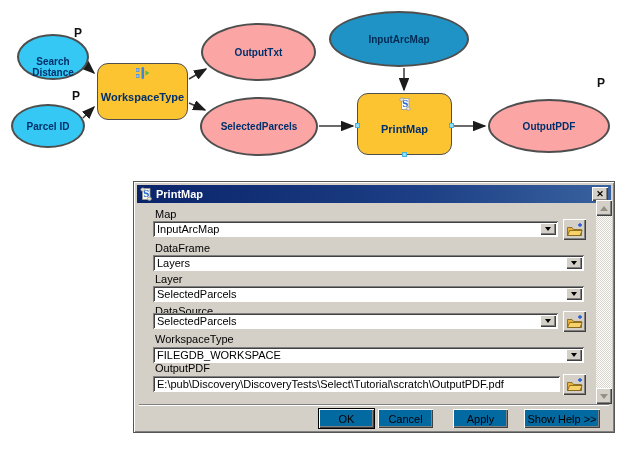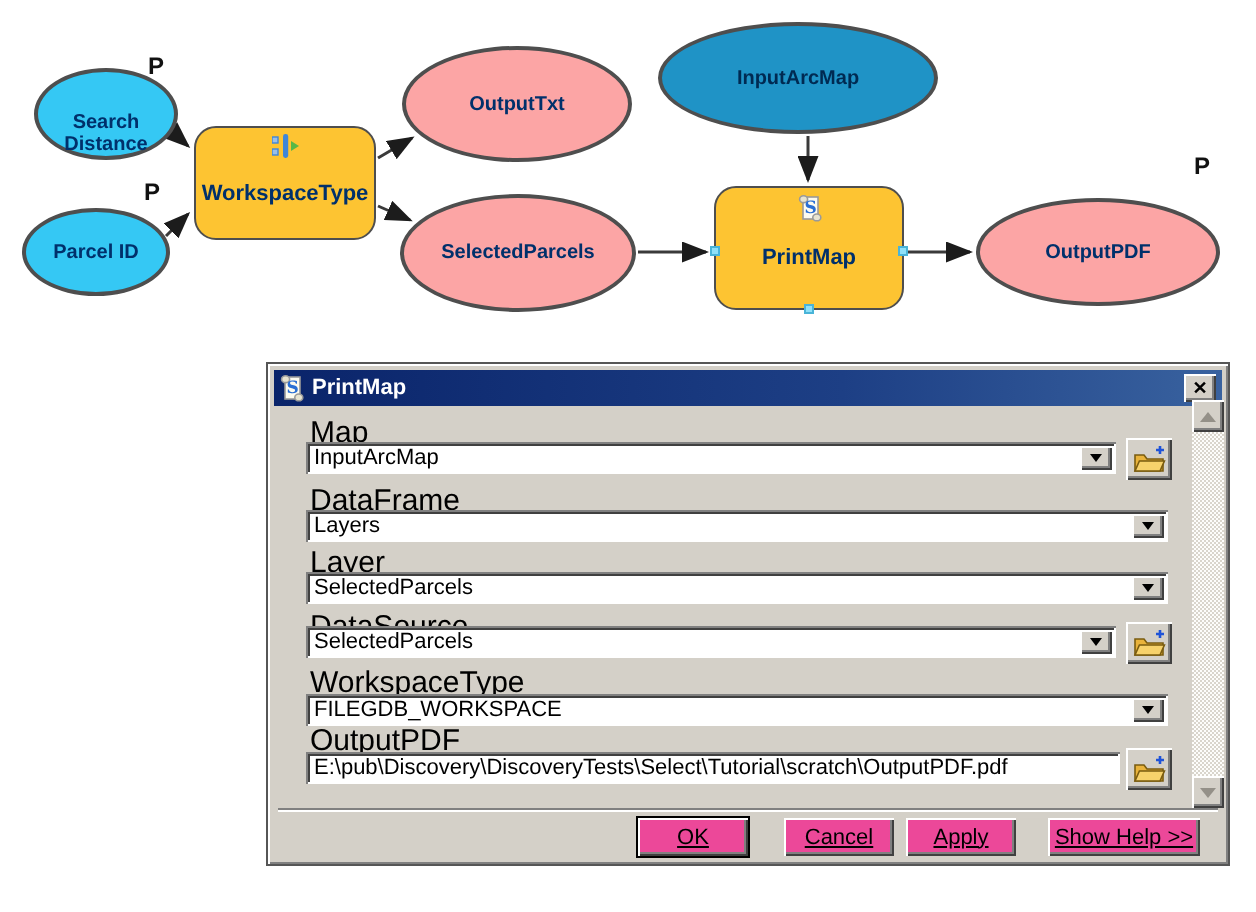--- a/index.html
+++ b/index.html
@@ -25,21 +25,21 @@
           box-shadow:inset 1px 1px 0 #ffffff, inset -1px -1px 0 #808080;
           font-size:11px;color:#000;}
   .titlebar{position:absolute;left:3px;top:3px;right:3px;height:18px;
             background:linear-gradient(90deg,#0a246a 0%,#1d3f85 60%,#39629f 100%);
             display:flex;align-items:center;padding:0 3px;}
   .titlebar .ttext{color:#fff;font-weight:bold;font-size:11px;margin-left:4px;}
   .closebtn{position:absolute;right:3px;top:2px;width:16px;height:14px;background:#d4d0c8;
             box-shadow:inset 1px 1px 0 #fff, inset -1px -1px 0 #404040, inset -2px -2px 0 #808080;
             font-size:9px;font-weight:bold;color:#000;display:flex;align-items:center;justify-content:center;
             line-height:1;cursor:pointer;}
-  .flabel{position:absolute;left:21px;font-size:15px;color:#000;}
+  .flabel{position:absolute;left:21px;font-size:11px;color:#000;}
   .sunken{position:absolute;left:19px;height:16px;background:#fff;
           box-shadow:inset 1px 1px 0 #808080, inset -1px -1px 0 #fff, inset 2px 2px 0 #404040;
           display:flex;align-items:center;}
   .sunken .val{flex:1;padding:0 4px;font-size:11px;white-space:nowrap;overflow:hidden;}
   .dropbtn{width:16px;height:12px;margin-right:2px;background:#d4d0c8;
            box-shadow:inset 1px 1px 0 #fff, inset -1px -1px 0 #404040, inset -2px -2px 0 #808080;
            display:flex;align-items:center;justify-content:center;cursor:pointer;}
   .dropbtn .tri{width:0;height:0;border-left:3px solid transparent;border-right:3px solid transparent;
                 border-top:4px solid #000;}
   .browsebtn{position:absolute;left:429px;width:23px;height:21px;background:#d4d0c8;
@@ -52,23 +52,23 @@
   .sb-btn{position:absolute;left:0;width:16px;height:16px;background:#d4d0c8;
           box-shadow:inset 1px 1px 0 #fff, inset -1px -1px 0 #404040, inset -2px -2px 0 #808080;
           display:flex;align-items:center;justify-content:center;cursor:pointer;}
   .sb-up{top:0;} .sb-down{bottom:0;}
   .tri-up{width:0;height:0;border-left:4px solid transparent;border-right:4px solid transparent;
           border-bottom:5px solid #949088;}
   .tri-down{width:0;height:0;border-left:4px solid transparent;border-right:4px solid transparent;
             border-top:5px solid #949088;}
   .groove{position:absolute;left:5px;top:222px;width:470px;height:2px;
           border-top:1px solid #808080;border-bottom:1px solid #fff;}
-  .btn{position:absolute;top:227px;height:19px;background:#ec4899;border:none;
+  .btn{position:absolute;top:227px;height:19px;background:#0369a1;border:none;
        box-shadow:inset 1px 1px 0 #fff, inset -1px -1px 0 #404040, inset -2px -2px 0 #808080;
-       font-family:"Liberation Sans",sans-serif;font-size:11px;color:#000;cursor:pointer;padding:0;text-decoration:underline;}
+       font-family:"Liberation Sans",sans-serif;font-size:11px;color:#000;cursor:pointer;padding:0;}
   .btn.default{box-shadow:0 0 0 1px #000, inset 1px 1px 0 #fff, inset -1px -1px 0 #404040, inset -2px -2px 0 #808080;}
 </style>
 </head>
 <body>
 
 <div class="stage">
 
   <svg class="edges" width="628" height="175">
     <defs>
       <marker id="ah" markerWidth="9" markerHeight="7" refX="8" refY="3.5" orient="auto">
@@ -226,18 +226,18 @@
           <span class="tri-up"></span>
         </div>
       <div class="sb-btn sb-down">
           <span class="tri-down"></span>
         </div>
     </div>
 
     <div class="groove"></div>
 
     <button class="btn default" style="left:185px;width:55px;">OK</button>
-    <button class="btn" style="left:258px;width:55px;">Cancel</button>
+    <button class="btn" style="left:244px;width:55px;">Cancel</button>
     <button class="btn" style="left:319px;width:55px;">Apply</button>
     <button class="btn" style="left:390px;width:76px;">Show Help &gt;&gt;</button>
   </div>
 
 </div>
 
 </body></html>

